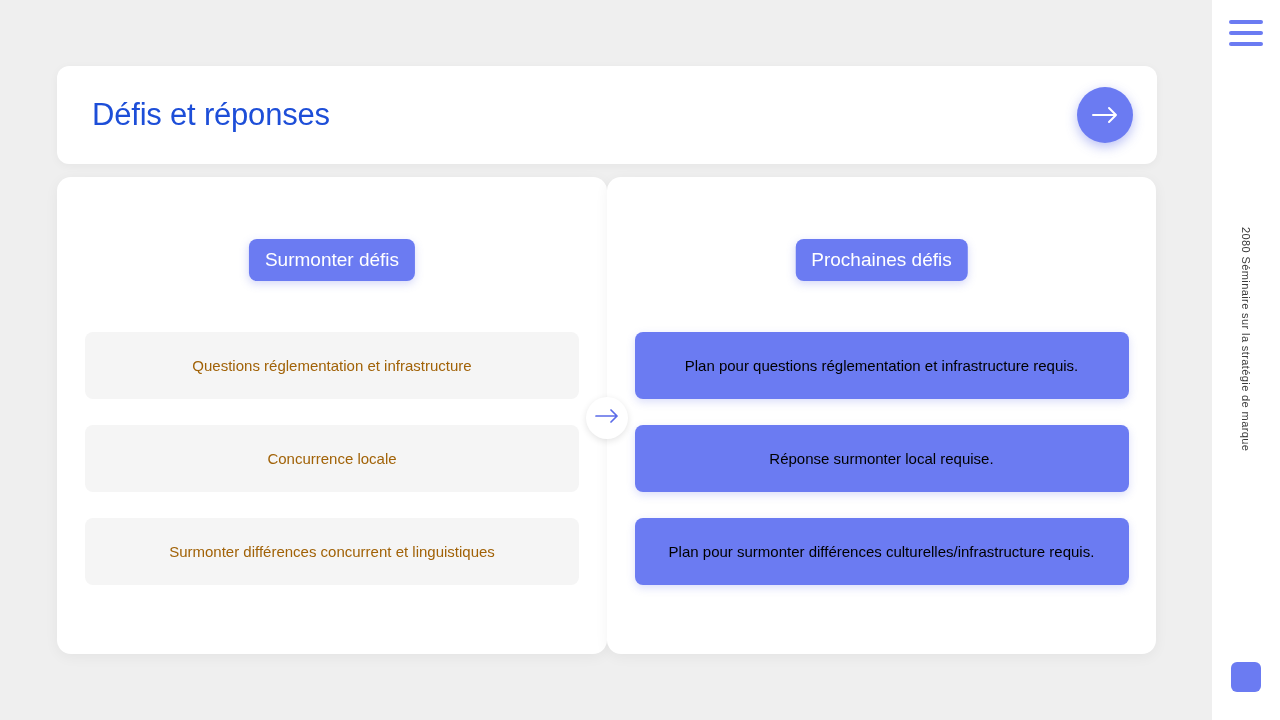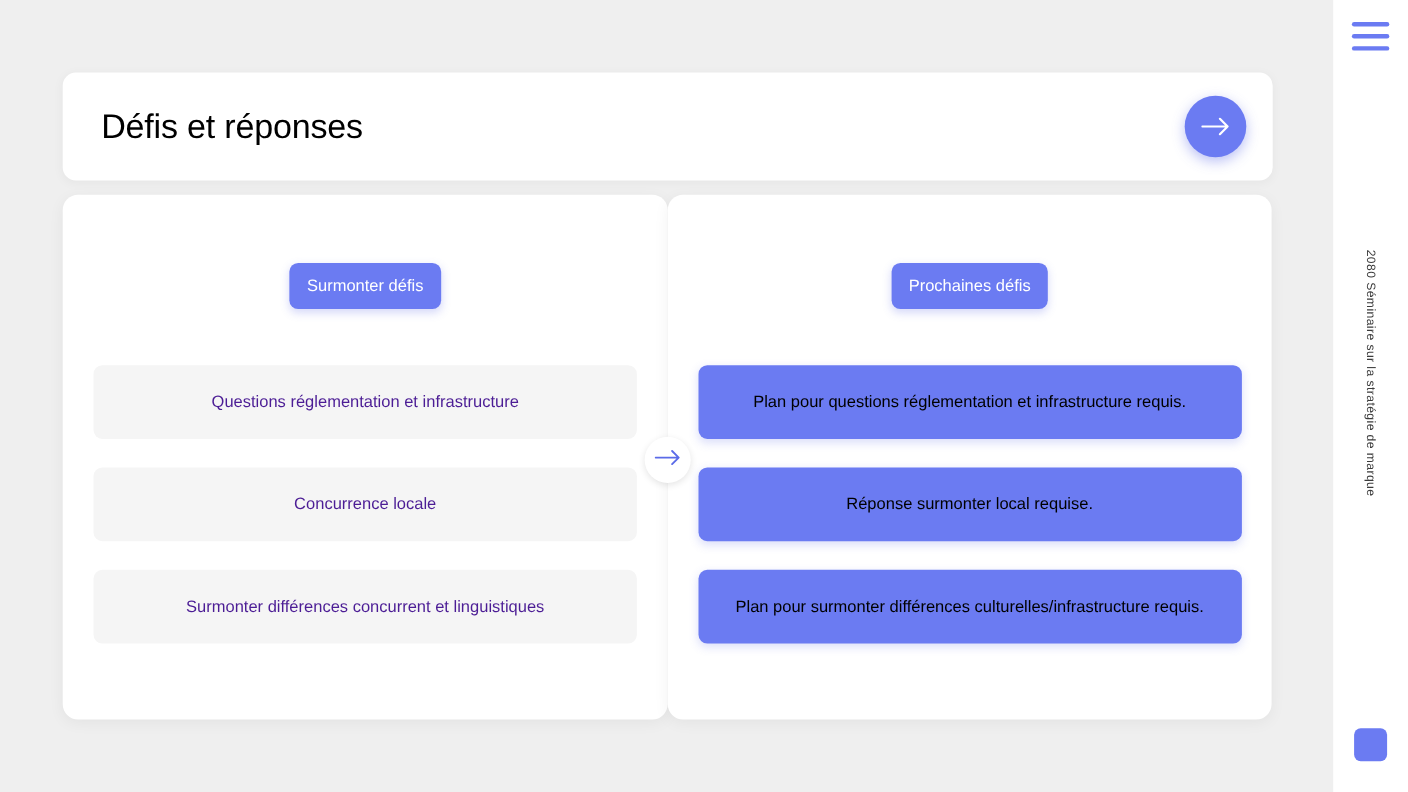--- a/index.html
+++ b/index.html
@@ -38,21 +38,21 @@
   }
 
   #page-title {
     position: absolute;
     left: 35px;
     top: 50%;
     transform: translateY(-50%);
     font-size: 31px;
     font-weight: 400;
     letter-spacing: -0.2px;
-    color: #000000;
+    color: #1d4ed8;
     white-space: nowrap;
   }
 
   #next-button {
     position: absolute;
     right: 24px;
     top: 50%;
     transform: translateY(-50%);
     width: 56px;
     height: 56px;
@@ -82,21 +82,21 @@
   .panel-heading {
     position: absolute;
     top: 62px;
     left: 50%;
     transform: translateX(-50%);
     height: 42px;
     padding: 0 16px;
     border-radius: 8px;
     background: #6B7BF2;
     color: #ffffff;
-    font-size: 15px;
+    font-size: 19px;
     display: flex;
     align-items: center;
     justify-content: center;
     white-space: nowrap;
     cursor: pointer;
     box-shadow: 0 3px 8px rgba(90,105,230,0.25);
   }
 
   .item-list {
     position: absolute;
@@ -116,21 +116,21 @@
     display: flex;
     align-items: center;
     justify-content: center;
     text-align: center;
     font-size: 15px;
     padding: 0 16px;
     cursor: pointer;
   }
   .item.grey {
     background: #f5f5f5;
-    color: #4c1d95;
+    color: #a16207;
   }
   .item.blue {
     background: #6B7BF2;
     color: #000000;
     box-shadow: 0 3px 9px rgba(90,105,230,0.22);
   }
 
   
   #connector-arrow {
     position: absolute;

